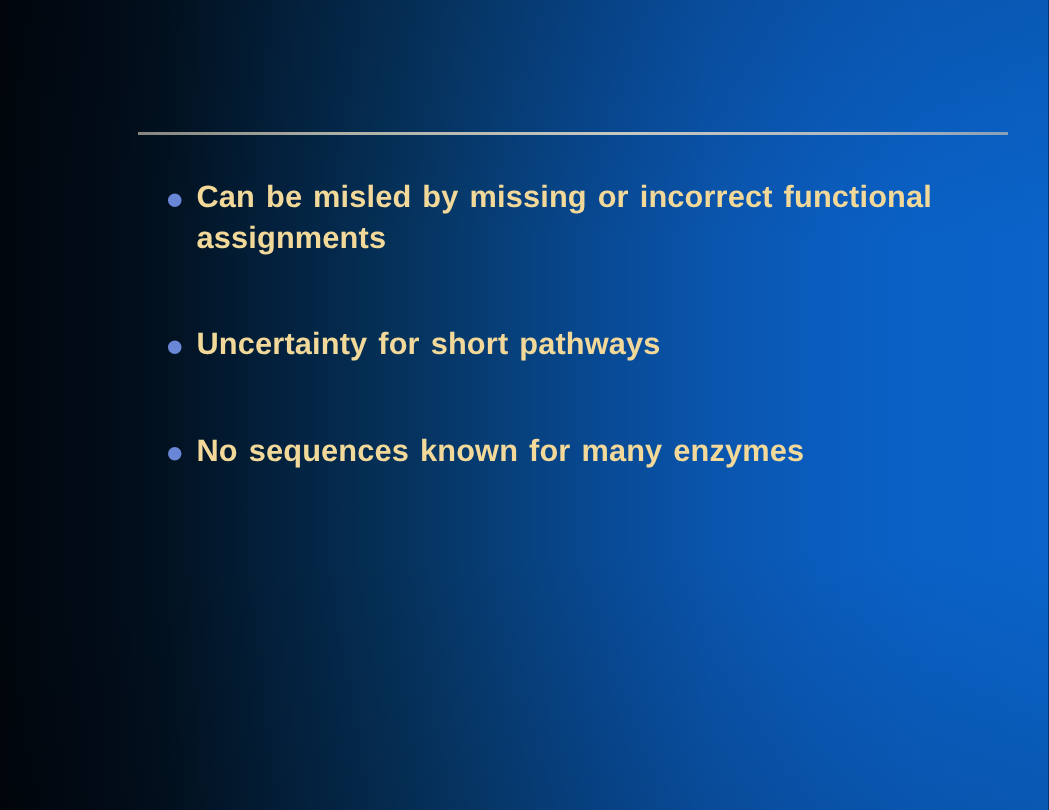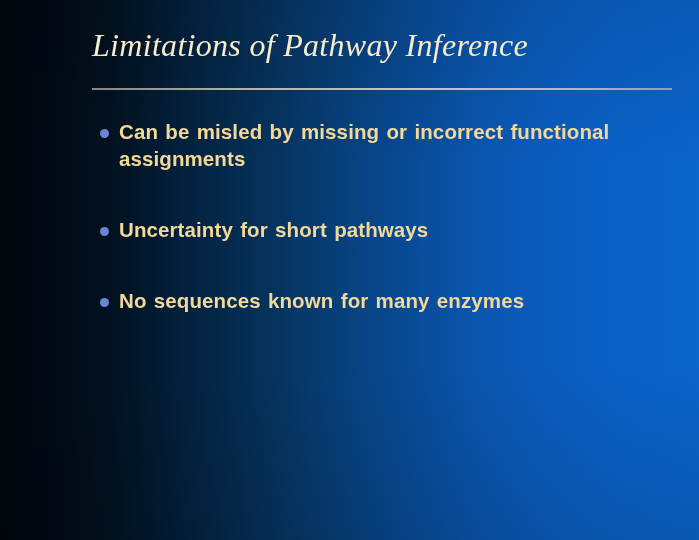--- a/index.html
+++ b/index.html
@@ -64,21 +64,21 @@
     top: 88px;
     width: 580px;
     height: 2px;
     background: linear-gradient(to right, #8c8c84 0%, #b9b9ad 25%, #cfcfc4 55%, #b4bcc0 85%, #8fa3b8 100%);
     opacity: 0.95;
   }
 
   
   .bullet-list {
     position: absolute;
-    left: 100px;
+    left: 112px;
     top: 118px;
     width: 580px;
     margin: 0;
     padding: 0;
     list-style: none;
   }
 
   .bullet-item {
     position: relative;
     padding-left: 19px;
@@ -109,23 +109,20 @@
     letter-spacing: 0.1px;
     word-spacing: 1.5px;
     max-width: 566px;
   }
 </style>
 </head>
 <body>
 
 <div id="slide">
 
-  <div class="title-block">
-    <h1 class="slide-title">Limitations of Pathway Inference</h1>
-  </div>
 
   <div class="title-rule"></div>
 
   <ul class="bullet-list">
 
     <li class="bullet-item">
       <span class="bullet-marker"></span>
       <span class="bullet-text">Can be misled by missing or incorrect functional assignments</span>
     </li>
 

